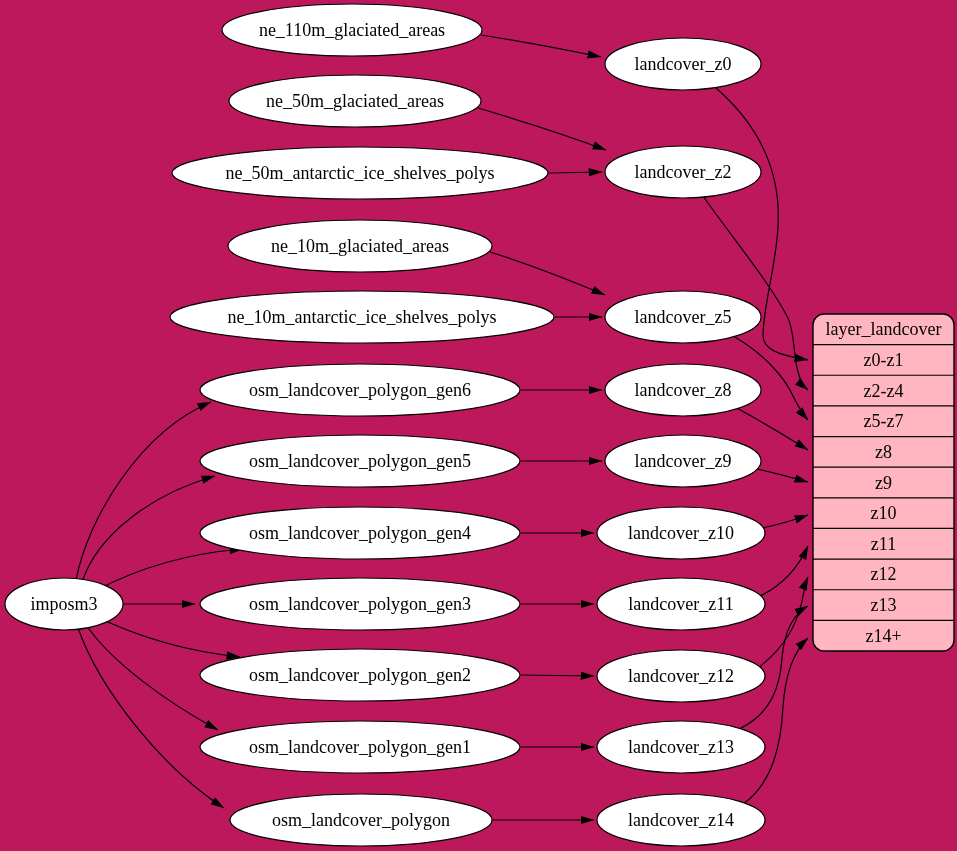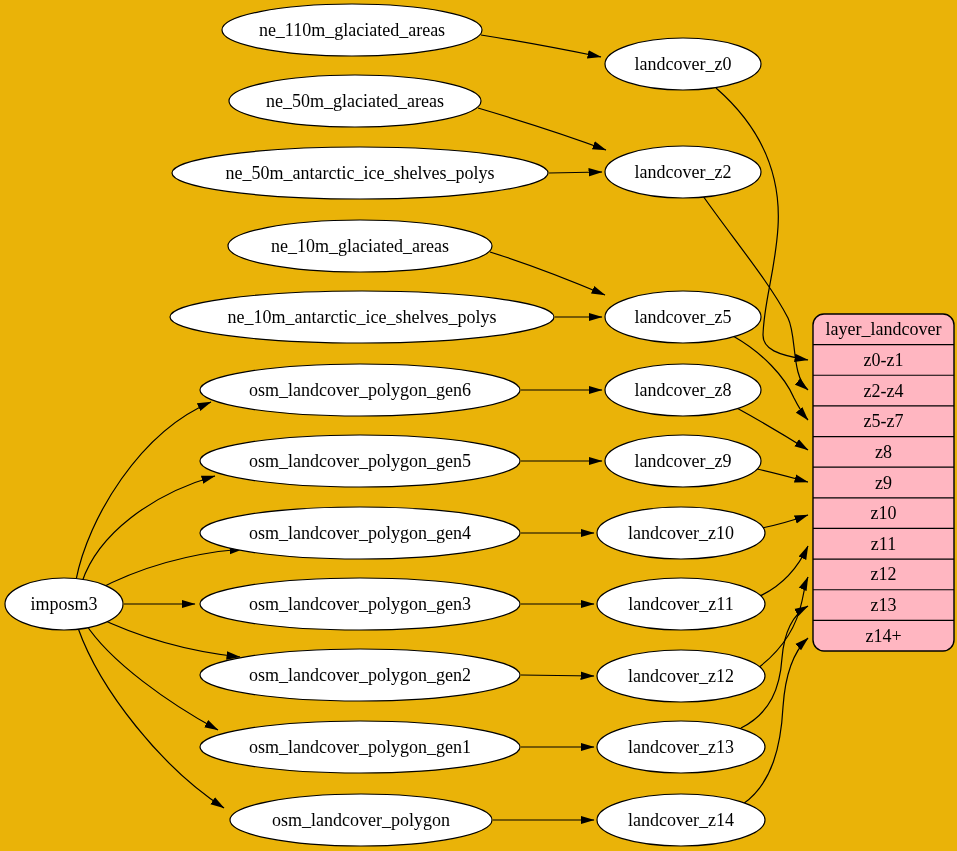--- a/index.html
+++ b/index.html
@@ -1,18 +1,18 @@
 <!DOCTYPE html>
 <html><head>
 <meta charset="utf-8">
 <style>
   html, body { margin: 0; padding: 0; background: #ffffff; }
   #canvas {
     width: 957px; height: 851px; position: relative;
-    background: #eab308;
+    background: #be185d;
     font-family: "Liberation Serif", "DejaVu Serif", serif;
   }
   svg { display: block; }
   .node-ellipse { fill: #ffffff; stroke: #000000; stroke-width: 1.2px; }
   .node-label, .table-label {
     font-family: "Liberation Serif", "DejaVu Serif", serif;
     font-size: 18px; fill: #000000;
     text-anchor: middle;
   }
   .edge-path { fill: none; stroke: #000000; stroke-width: 1.2px; }

